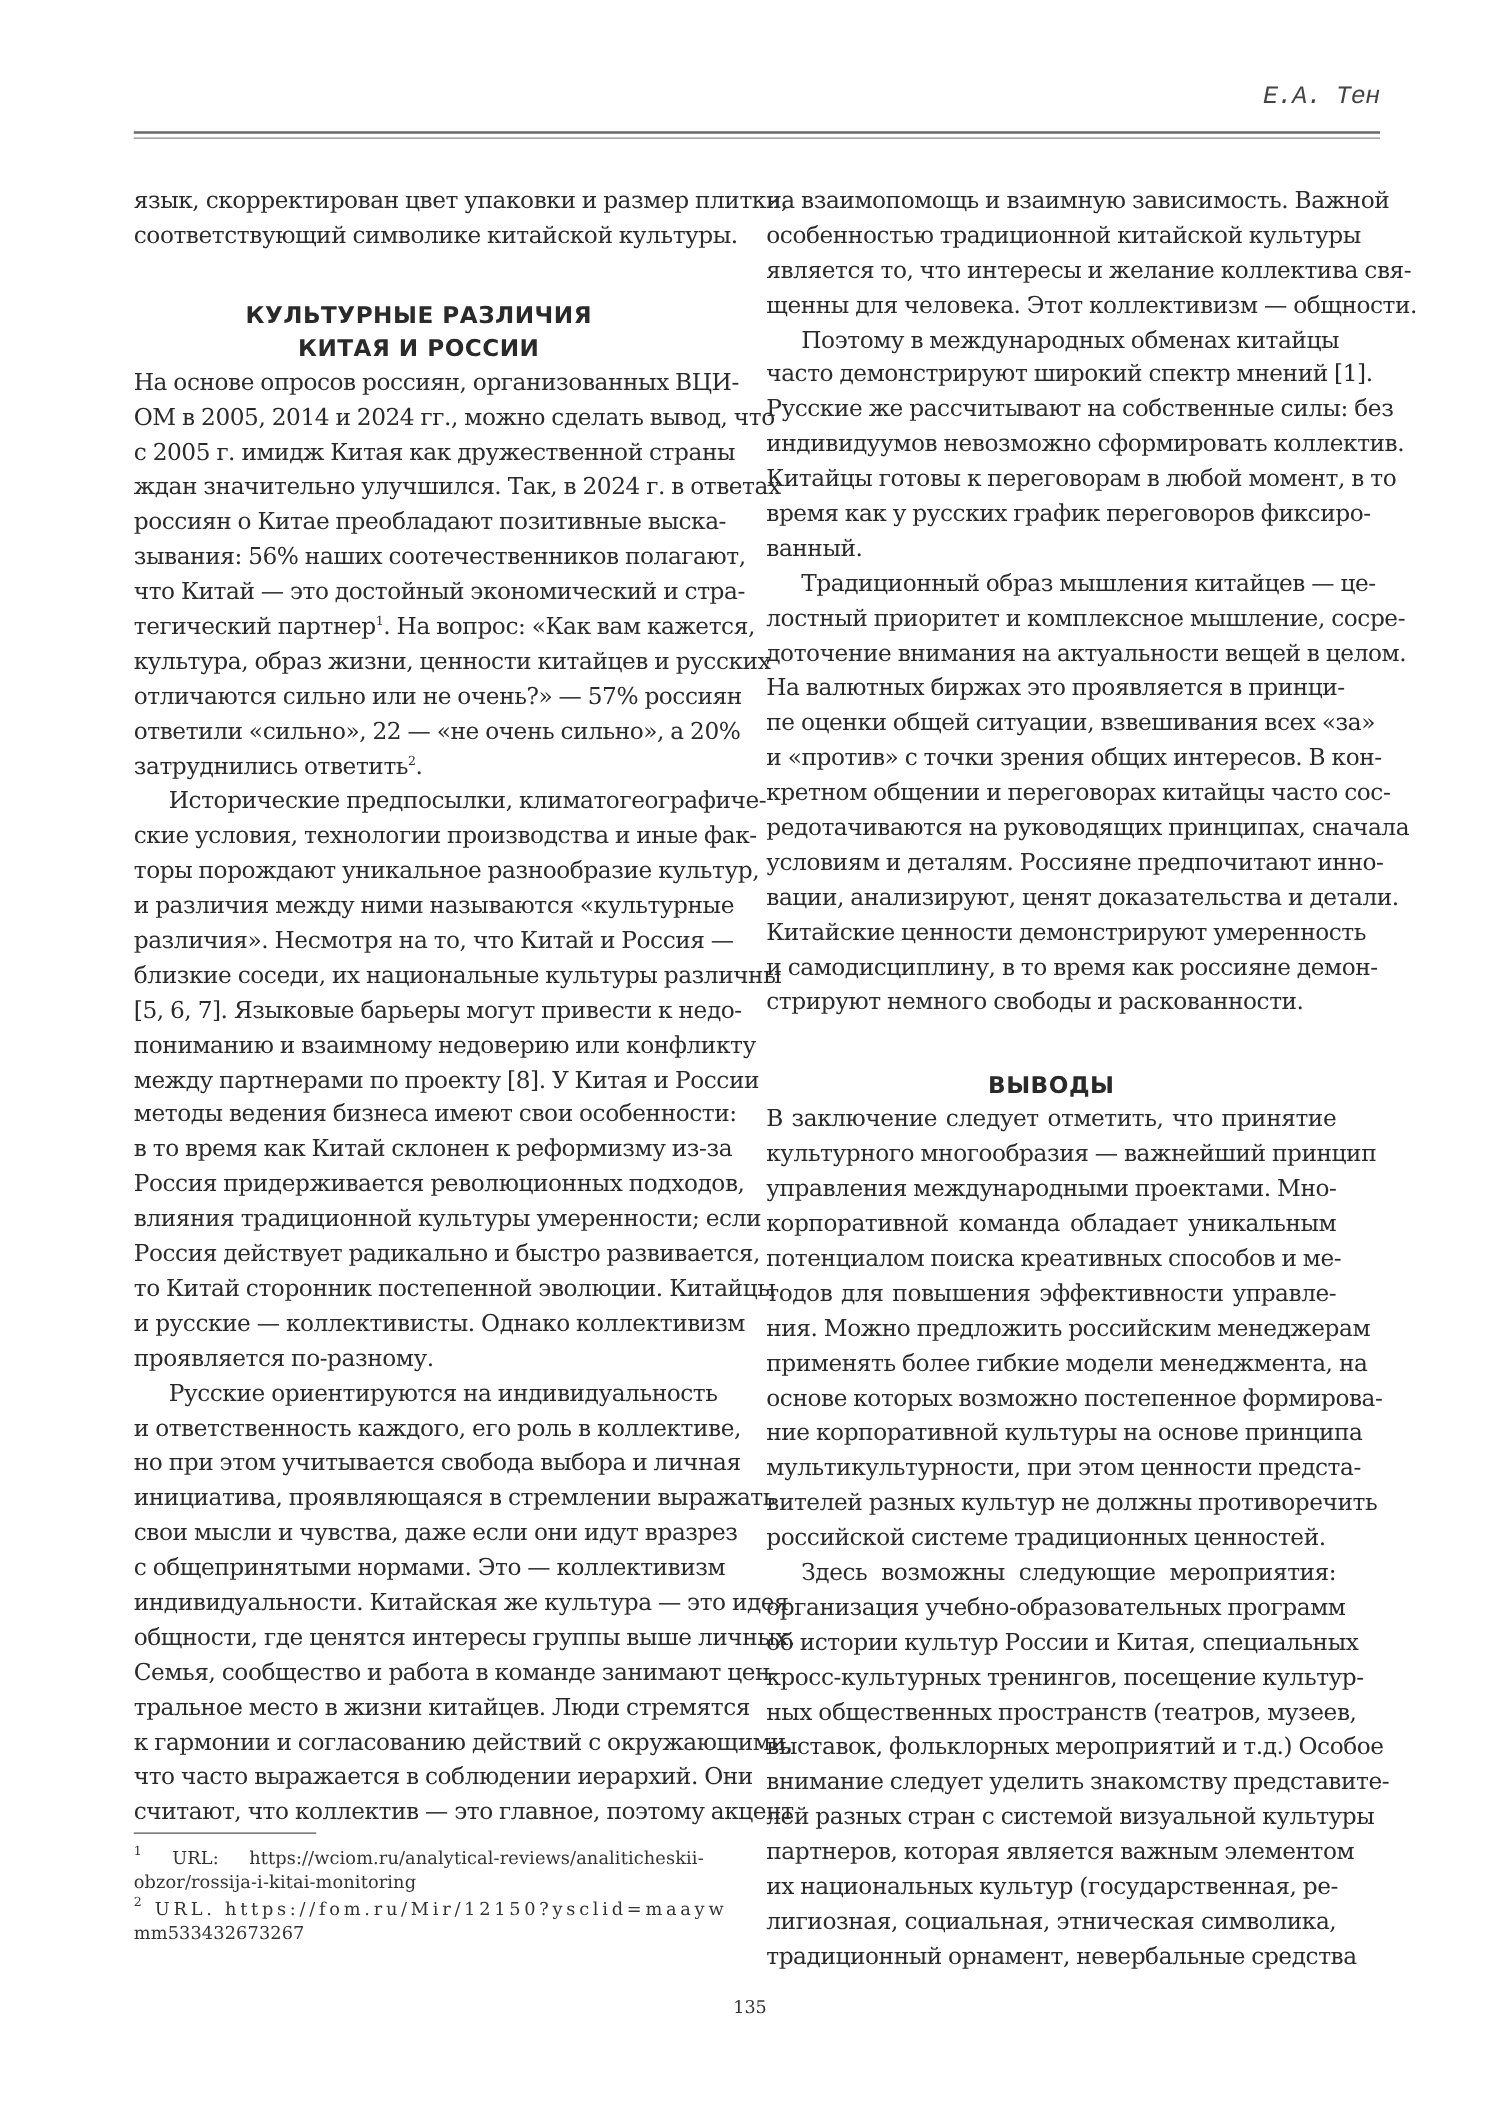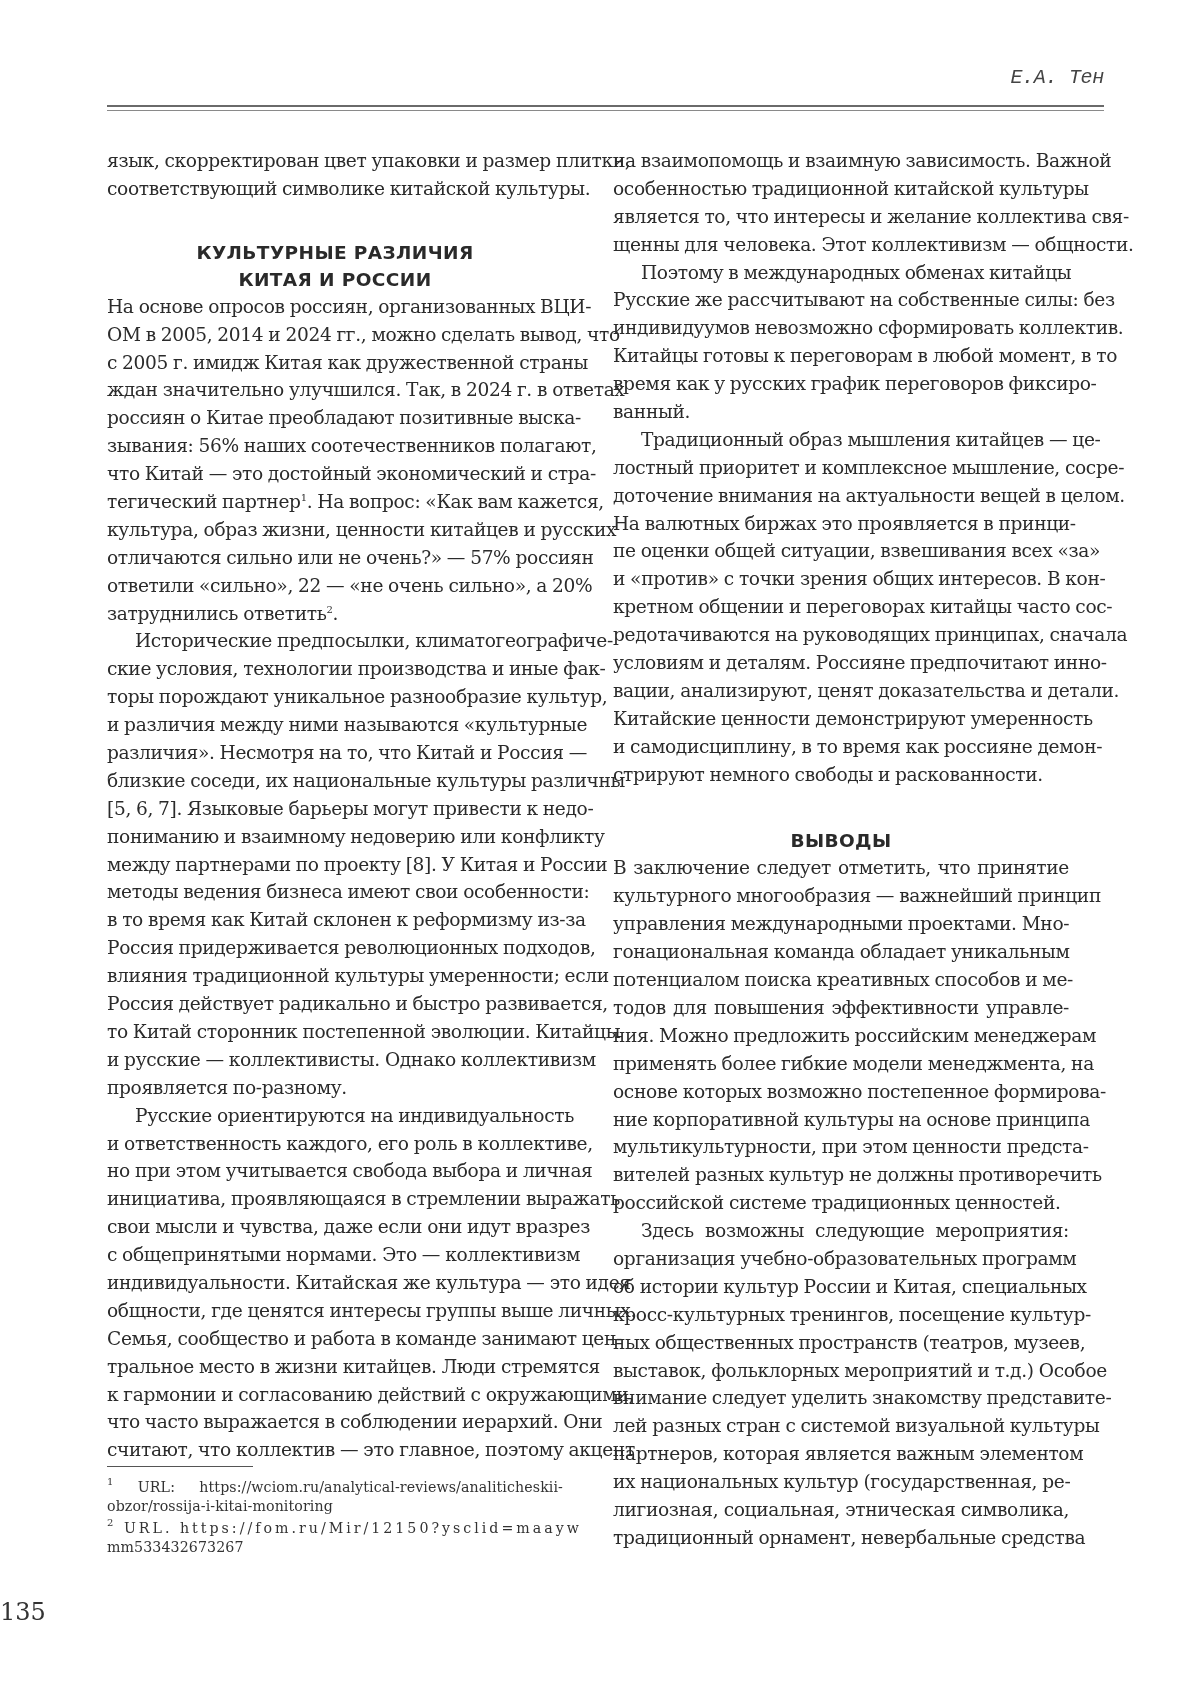--- a/index.html
+++ b/index.html
@@ -21,22 +21,22 @@
   .heading { display: block; font-family: "DejaVu Sans", "Liberation Sans", sans-serif; font-weight: bold;
              font-size: 18.5px; text-align: center; letter-spacing: 0.4px; line-height: 27px; color: #2a2a2a; }
   .gap-h1 { height: 36px; }
   .gap-h2 { height: 39px; }
   sup { font-size: 10px; line-height: 0; vertical-align: 7px; }
   .fn-rule { position: absolute; left: 107px; top: 1466px; width: 146px; border-top: 1.5px solid #555; }
   .footnotes { position: absolute; left: 107px; top: 1478px; width: 456px; font-size: 14.2px; line-height: 19px; color: #333; }
   .fn-line { display: block; white-space: nowrap; text-align: justify; text-align-last: justify; letter-spacing: 0.1px; }
   .fn-line.last { text-align-last: left; }
   .fn-line.wide { letter-spacing: 3px; }
-  .page-number { position: absolute; top: 1598px; left: 0; width: 1200px; text-align: left;
-                 font-family: "DejaVu Serif", "Liberation Serif", serif; font-size: 24px; color: #333; }
+  .page-number { position: absolute; top: 1598px; left: 0; width: 1200px; text-align: center;
+                 font-family: "DejaVu Serif", "Liberation Serif", serif; font-size: 14px; color: #333; }
 </style>
 </head>
 <body>
 
 <div class="header-author">Е.А. Тен</div>
 <div class="header-rule"></div>
 <div class="header-rule2"></div>
 
 <div class="col col-left">
   <div>
@@ -117,20 +117,21 @@
 <div class="col col-right">
   <div>
     <span class="line">на взаимопомощь и взаимную зависимость. Важной</span>
     <span class="line">особенностью традиционной китайской культуры</span>
     <span class="line">является то, что интересы и желание коллектива свя-</span>
     <span class="line last">щенны для человека. Этот коллективизм — общности.</span>
   </div>
 
   <div>
     <span class="line indent">Поэтому в международных обменах китайцы</span>
+    <span class="line">часто демонстрируют широкий спектр мнений [1].</span>
     <span class="line">Русские же рассчитывают на собственные силы: без</span>
     <span class="line">индивидуумов невозможно сформировать коллектив.</span>
     <span class="line">Китайцы готовы к переговорам в любой момент, в то</span>
     <span class="line">время как у русских график переговоров фиксиро-</span>
     <span class="line last">ванный.</span>
   </div>
 
   <div>
     <span class="line indent">Традиционный образ мышления китайцев — це-</span>
     <span class="line">лостный приоритет и комплексное мышление, сосре-</span>
@@ -147,21 +148,21 @@
     <span class="line last">стрируют немного свободы и раскованности.</span>
   </div>
 
   <div class="gap-h2"></div>
   <span class="heading">ВЫВОДЫ</span>
 
   <div>
     <span class="line">В заключение следует отметить, что принятие</span>
     <span class="line">культурного многообразия — важнейший принцип</span>
     <span class="line">управления международными проектами. Мно-</span>
-    <span class="line">гонациональная команда обладает уникальным</span>
+    <span class="line">корпоративной команда обладает уникальным</span>
     <span class="line">потенциалом поиска креативных способов и ме-</span>
     <span class="line">тодов для повышения эффективности управле-</span>
     <span class="line">ния. Можно предложить российским менеджерам</span>
     <span class="line">применять более гибкие модели менеджмента, на</span>
     <span class="line">основе которых возможно постепенное формирова-</span>
     <span class="line">ние корпоративной культуры на основе принципа</span>
     <span class="line">мультикультурности, при этом ценности предста-</span>
     <span class="line">вителей разных культур не должны противоречить</span>
     <span class="line last">российской системе традиционных ценностей.</span>
   </div>

